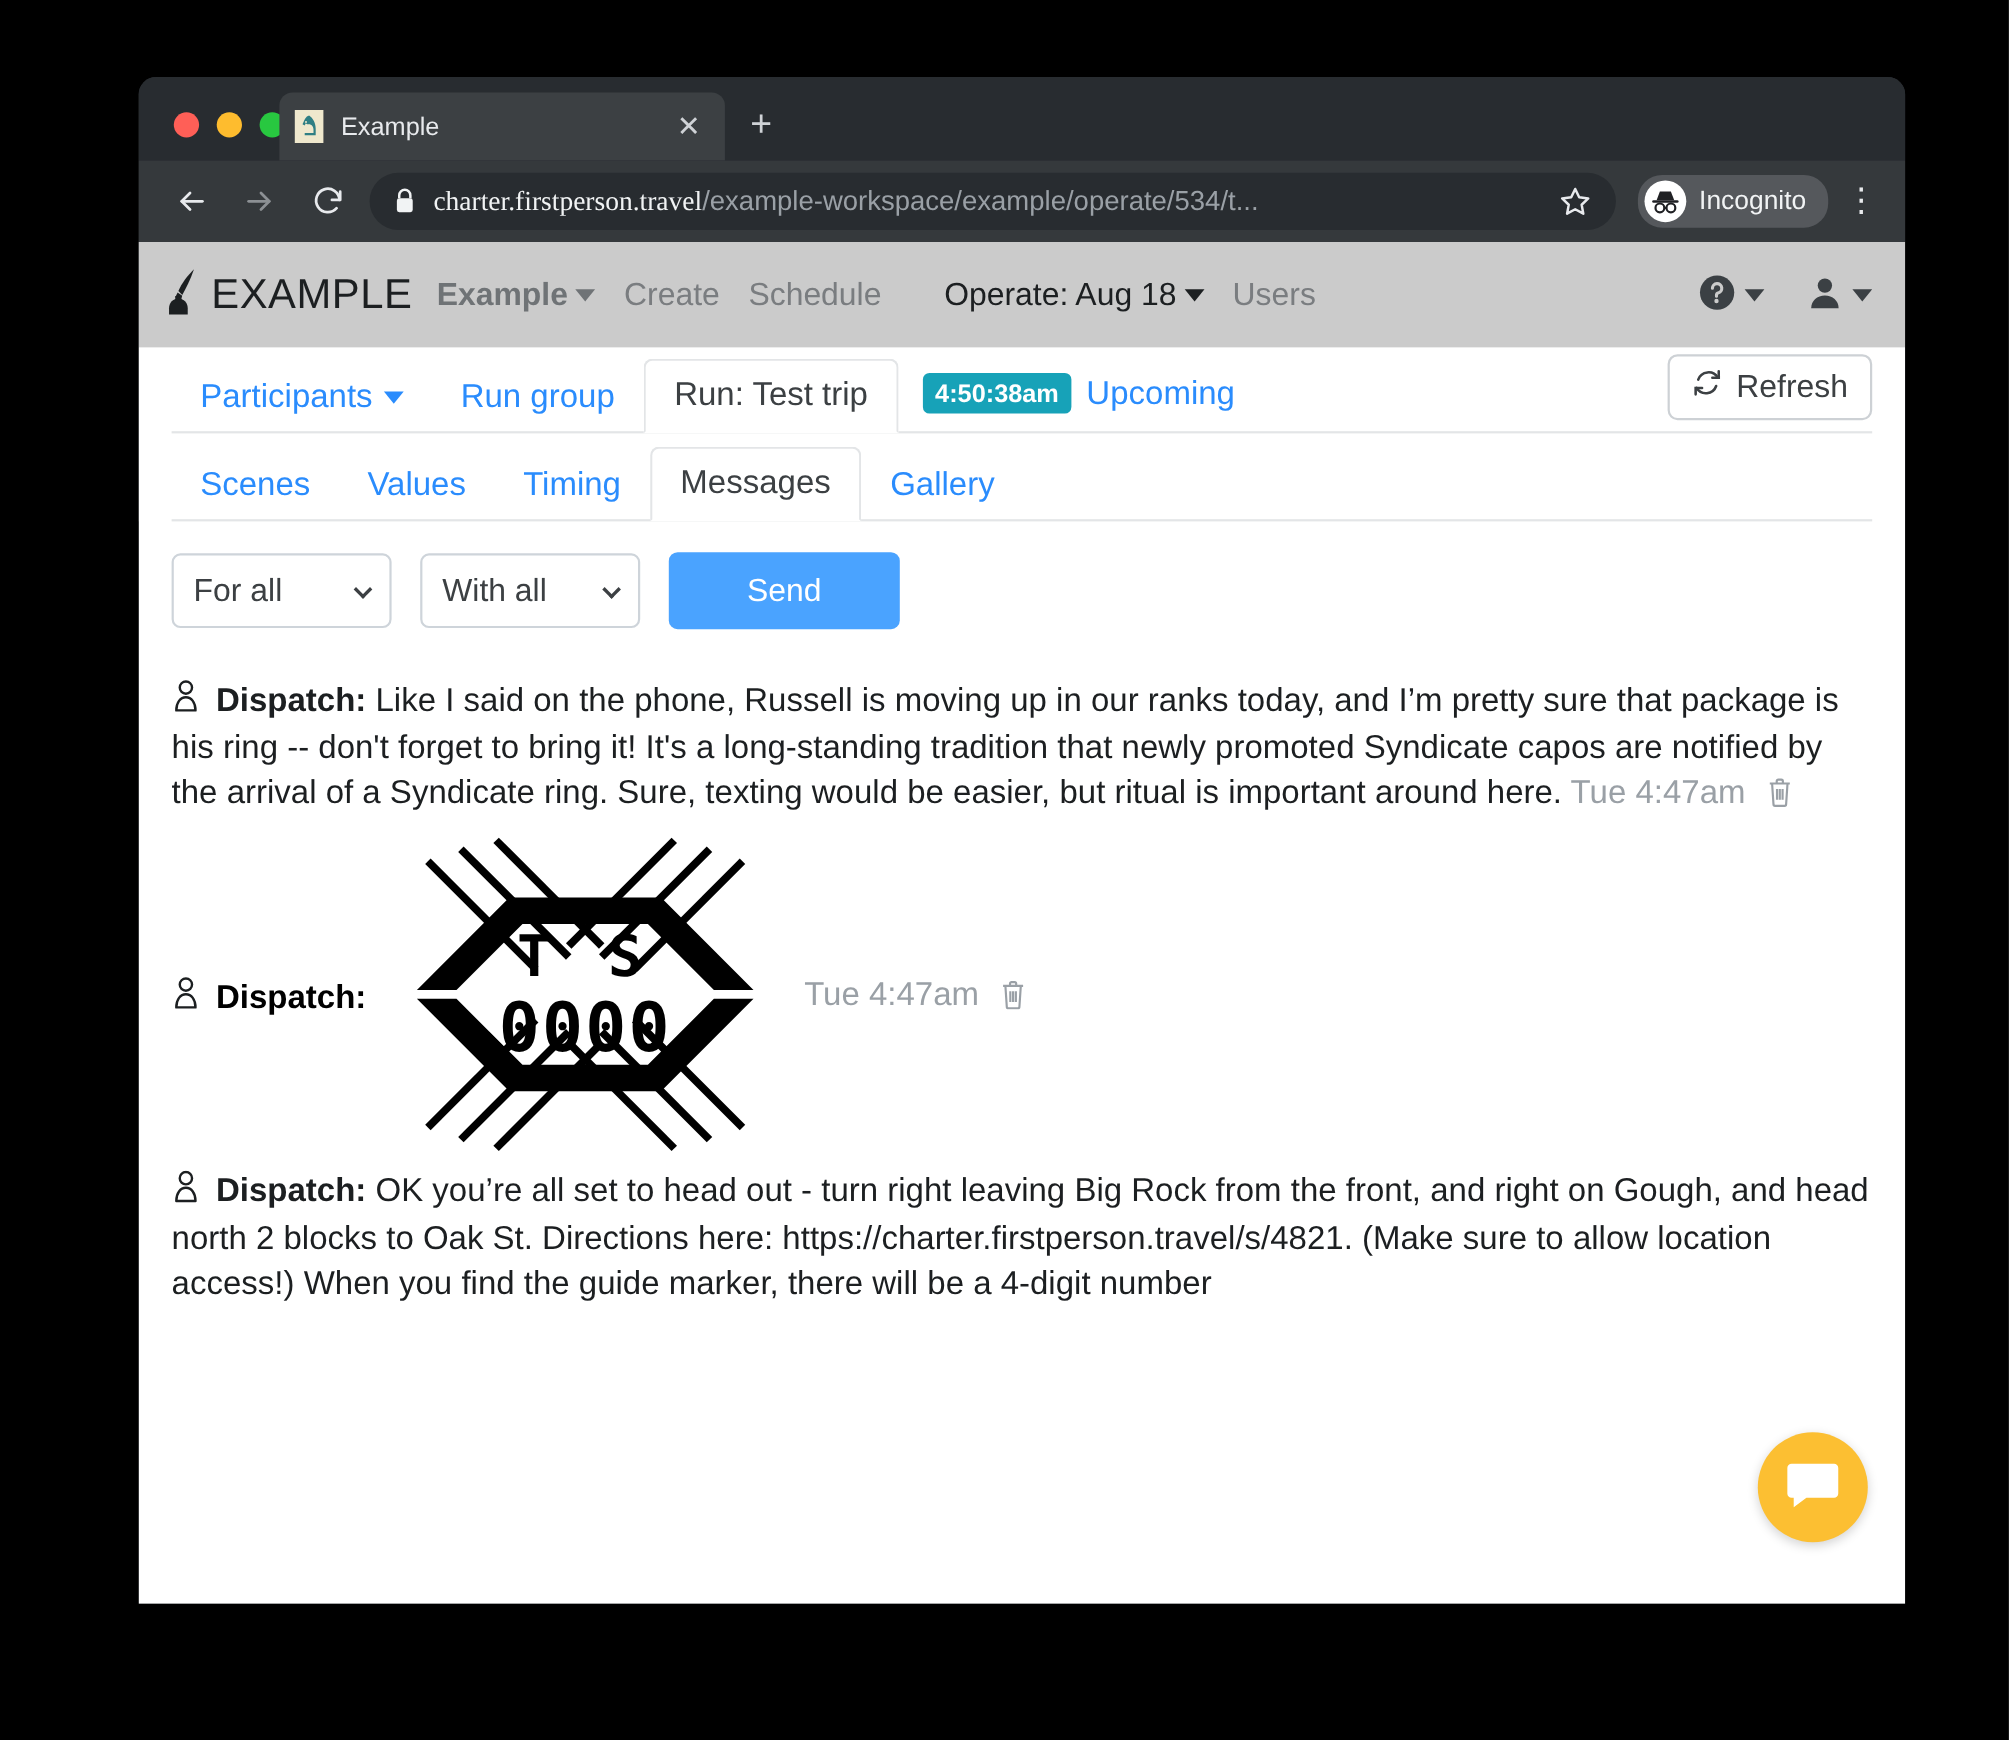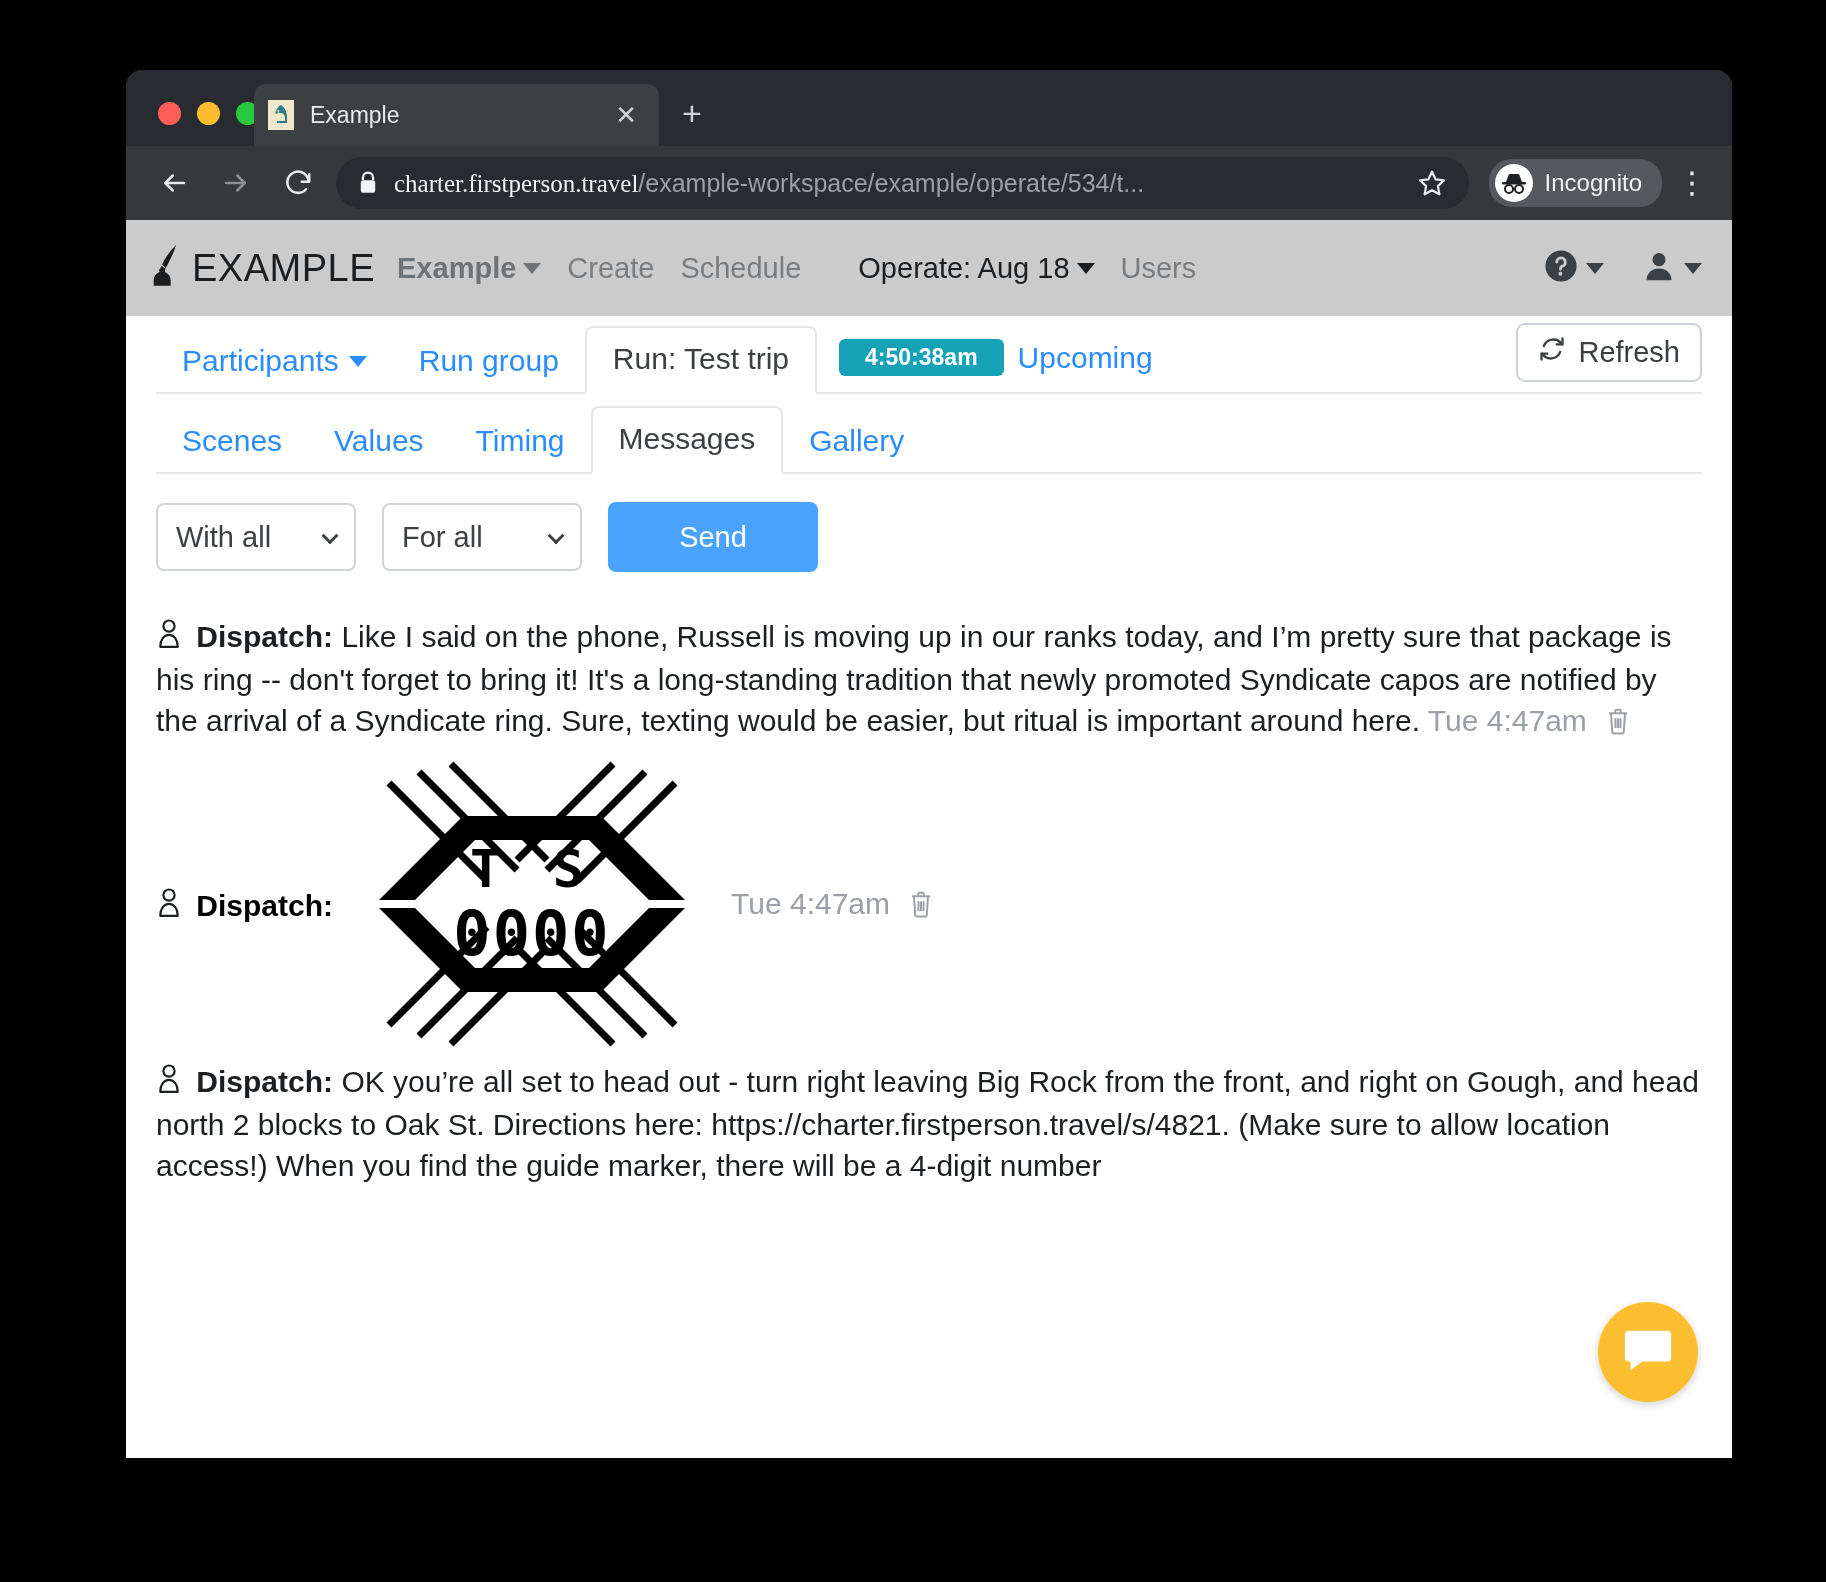--- a/index.html
+++ b/index.html
@@ -189,21 +189,21 @@
     border-radius: 8px 8px 0 0;
   }
   .tab-status {
     display: flex; align-items: center; gap: 14px;
     padding: 14px 20px 16px 22px;
     white-space: nowrap;
   }
   .badge {
     background: #17a2b8; color: #fff;
     font-size: 23px; font-weight: bold;
-    padding: 5px 26px; border-radius: 6px;
+    padding: 5px 11px; border-radius: 6px;
   }
   .status-text { color: #2a8cfd; font-size: 30px; }
   .tabs .grow { flex: 1 1 auto; }
   .refresh-btn {
     border: 2px solid #cdd1d5; border-radius: 9px;
     background: #fff; color: #3c4043;
     font-size: 29px;
     padding: 10px 20px;
     display: flex; align-items: center; gap: 12px;
     cursor: pointer; margin-bottom: 10px;
@@ -459,25 +459,25 @@
             <span>Messages</span>
           </div>
           <div class="tablink">
             <span>Gallery</span>
           </div>
         </div>
       </div>
 
       <div class="composer">
         <div class="select">
+          <span>For all</span>
+          <span class="chev"></span>
+        </div>
+        <div class="select">
           <span>With all</span>
-          <span class="chev"></span>
-        </div>
-        <div class="select">
-          <span>For all</span>
           <span class="chev"></span>
         </div>
         <button class="send-btn">Send</button>
       </div>
 
       <div class="messages">
 
         <div class="message">
           <div class="msg-line">
             <span class="person-icon">

